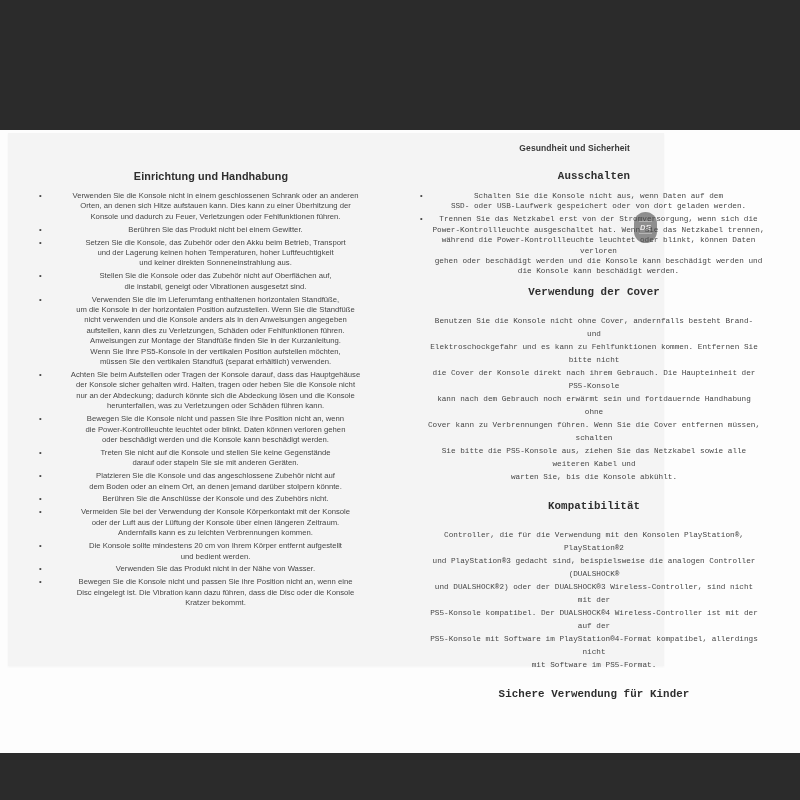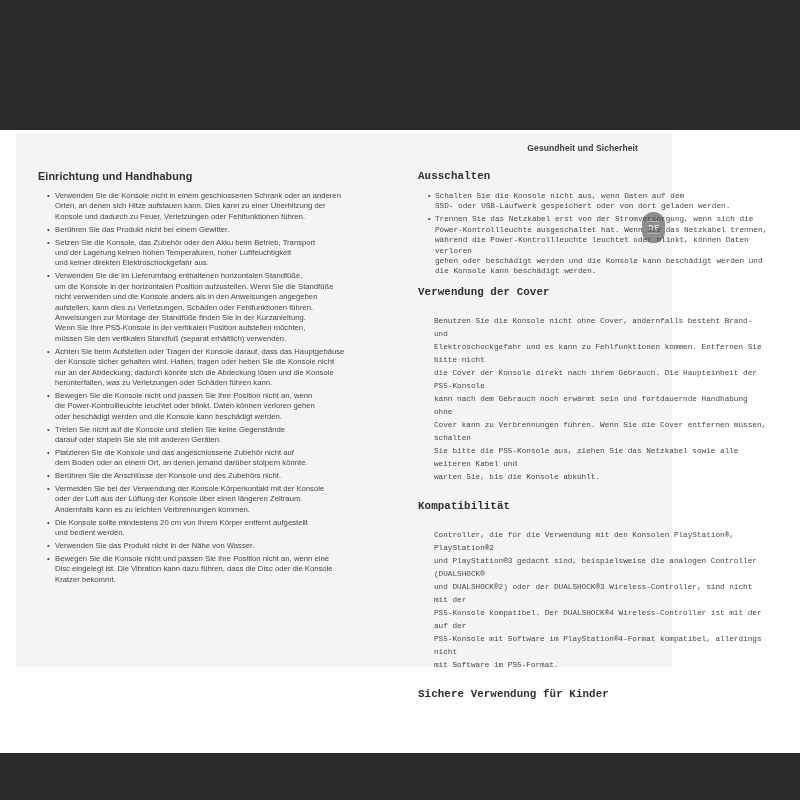--- a/index.html
+++ b/index.html
@@ -7,40 +7,40 @@
     width:800px;height:800px;overflow:hidden;
     font-family:"Liberation Sans","DejaVu Sans",sans-serif;
     background:#2b2b2b;
   }
   .canvas{position:relative;width:800px;height:800px;background:#2b2b2b;}
   .band{position:absolute;left:0;width:800px;background:#2b2b2b;}
   .band.top{top:0;height:130px;}
   .band.bottom{top:753px;height:47px;}
   .sheet{position:absolute;left:0;top:130px;width:800px;height:623px;background:#fdfdfd;}
   .page{
-    position:absolute;left:16px;top:3px;width:656px;height:533px;
+    position:absolute;left:8px;top:3px;width:656px;height:533px;
     background:#f4f4f4;
     box-shadow:0 1px 2px rgba(0,0,0,0.04);
   }
   .page-header{
     position:absolute;top:10px;right:34px;
     font-size:8.5px;font-weight:600;color:#3a3a3a;letter-spacing:0.1px;
   }
   .de-tab{
     position:absolute;top:79px;right:7px;width:23px;height:31px;
     background:#8e8e8e;border-radius:16px;
     display:flex;align-items:center;justify-content:center;font-style:italic;
   }
   .de-tab span{
     font-size:7.5px;font-weight:700;color:#eceaea;letter-spacing:0.3px;
     border-top:1px solid rgba(255,255,255,0.35);
     border-bottom:1px solid rgba(255,255,255,0.35);
     padding:1px 1px;
   }
-  .col{position:absolute;top:37px;}
+  .col{position:absolute;top:37px;text-align:center;}
   .col-left{left:22px;width:362px;}
   .col-right{left:402px;width:368px;font-family:Liberation Mono, monospace;}
   h2{
     margin:0 0 4px 0;
     font-size:10.8px;line-height:13px;font-weight:600;color:#2e2e2e;
     letter-spacing:0.1px;
   }
   .section{margin-top:9px;}
   .section.first{margin-top:0;}
   ul{margin:8px;padding:0;list-style:none;}
@@ -79,21 +79,23 @@
       <div class="col col-left">
         <div class="section first">
           <h2>Einrichtung und Handhabung</h2>
           <ul>
             <li>Verwenden Sie die Konsole nicht in einem geschlossenen Schrank oder an anderen
 Orten, an denen sich Hitze aufstauen kann. Dies kann zu einer Überhitzung der
 Konsole und dadurch zu Feuer, Verletzungen oder Fehlfunktionen führen.</li>
             <li>Berühren Sie das Produkt nicht bei einem Gewitter.</li>
             <li>Setzen Sie die Konsole, das Zubehör oder den Akku beim Betrieb, Transport
 und der Lagerung keinen hohen Temperaturen, hoher Luftfeuchtigkeit
-und keiner direkten Elektroschockgefahr aus.</li>
+und keiner direkten Sonneneinstrahlung aus.</li>
+            <li>Stellen Sie die Konsole oder das Zubehör nicht auf Oberflächen auf,
+die instabil, geneigt oder Vibrationen ausgesetzt sind.</li>
             <li>Verwenden Sie die im Lieferumfang enthaltenen horizontalen Standfüße,
 um die Konsole in der horizontalen Position aufzustellen. Wenn Sie die Standfüße
 nicht verwenden und die Konsole anders als in den Anweisungen angegeben
 aufstellen, kann dies zu Verletzungen, Schäden oder Fehlfunktionen führen.
 Anweisungen zur Montage der Standfüße finden Sie in der Kurzanleitung.
 Wenn Sie Ihre PS5-Konsole in der vertikalen Position aufstellen möchten,
 müssen Sie den vertikalen Standfuß (separat erhältlich) verwenden.</li>
             <li>Achten Sie beim Aufstellen oder Tragen der Konsole darauf, dass das Hauptgehäuse
 der Konsole sicher gehalten wird. Halten, tragen oder heben Sie die Konsole nicht
 nur an der Abdeckung; dadurch könnte sich die Abdeckung lösen und die Konsole

